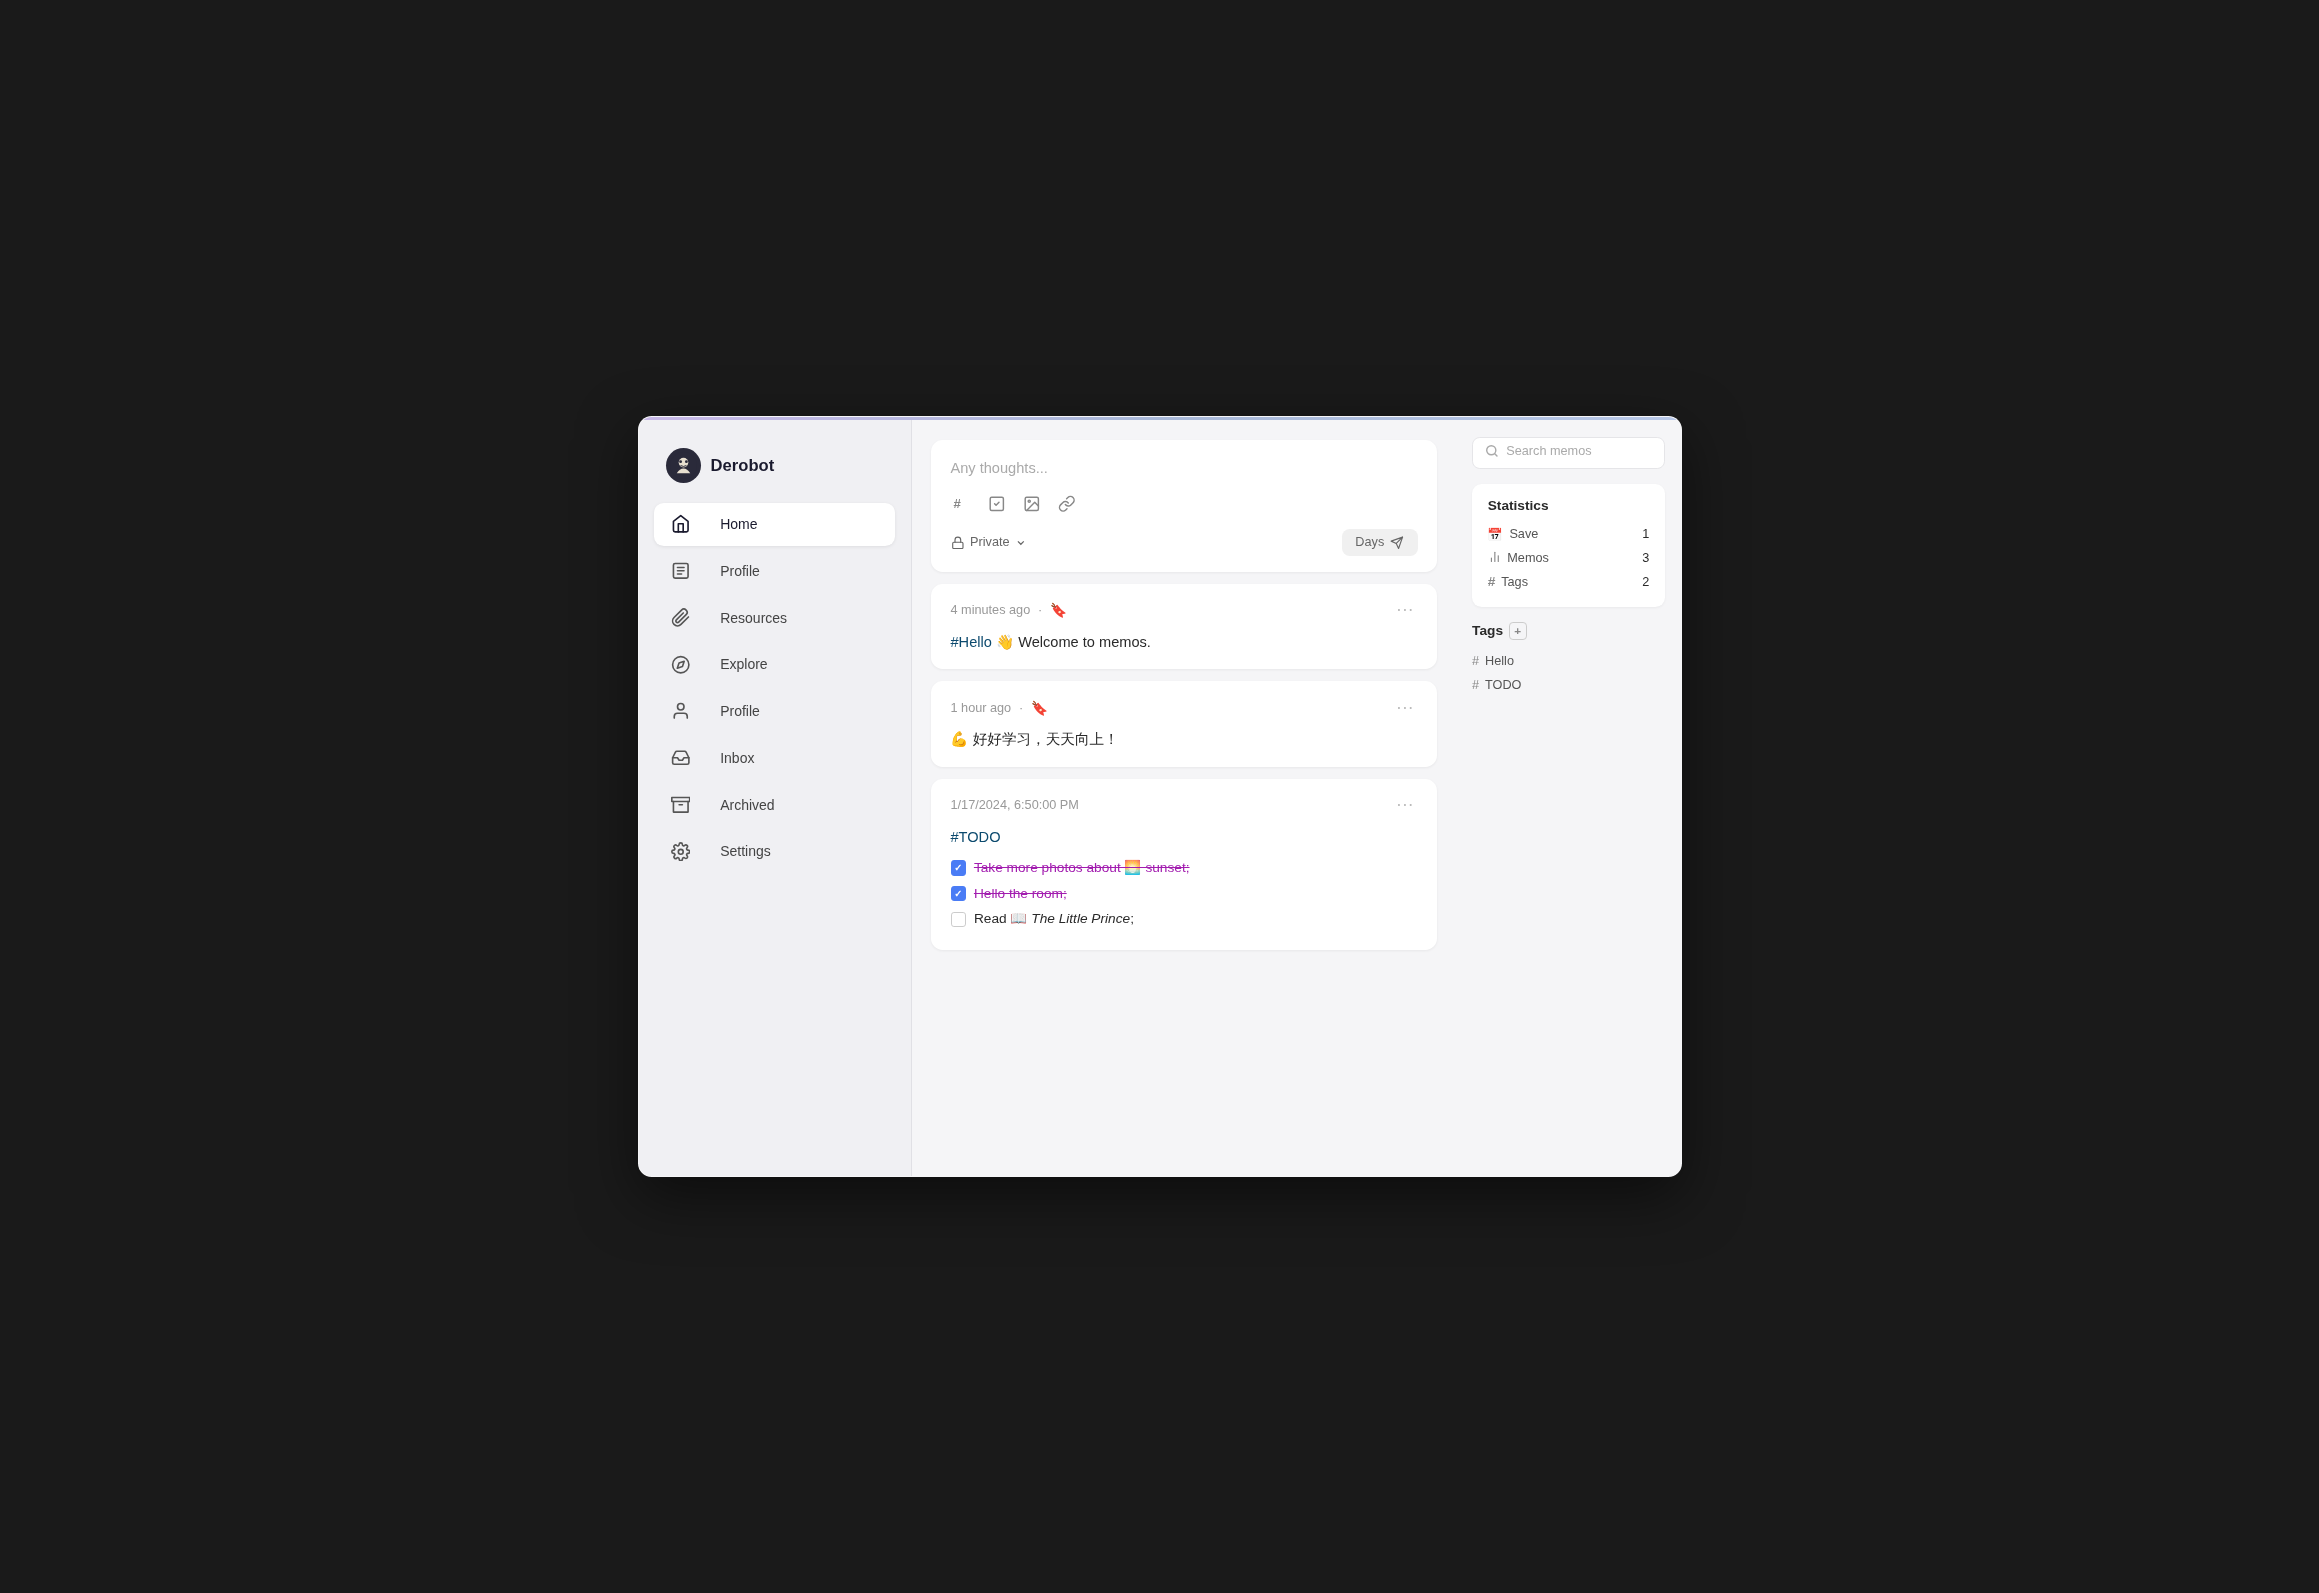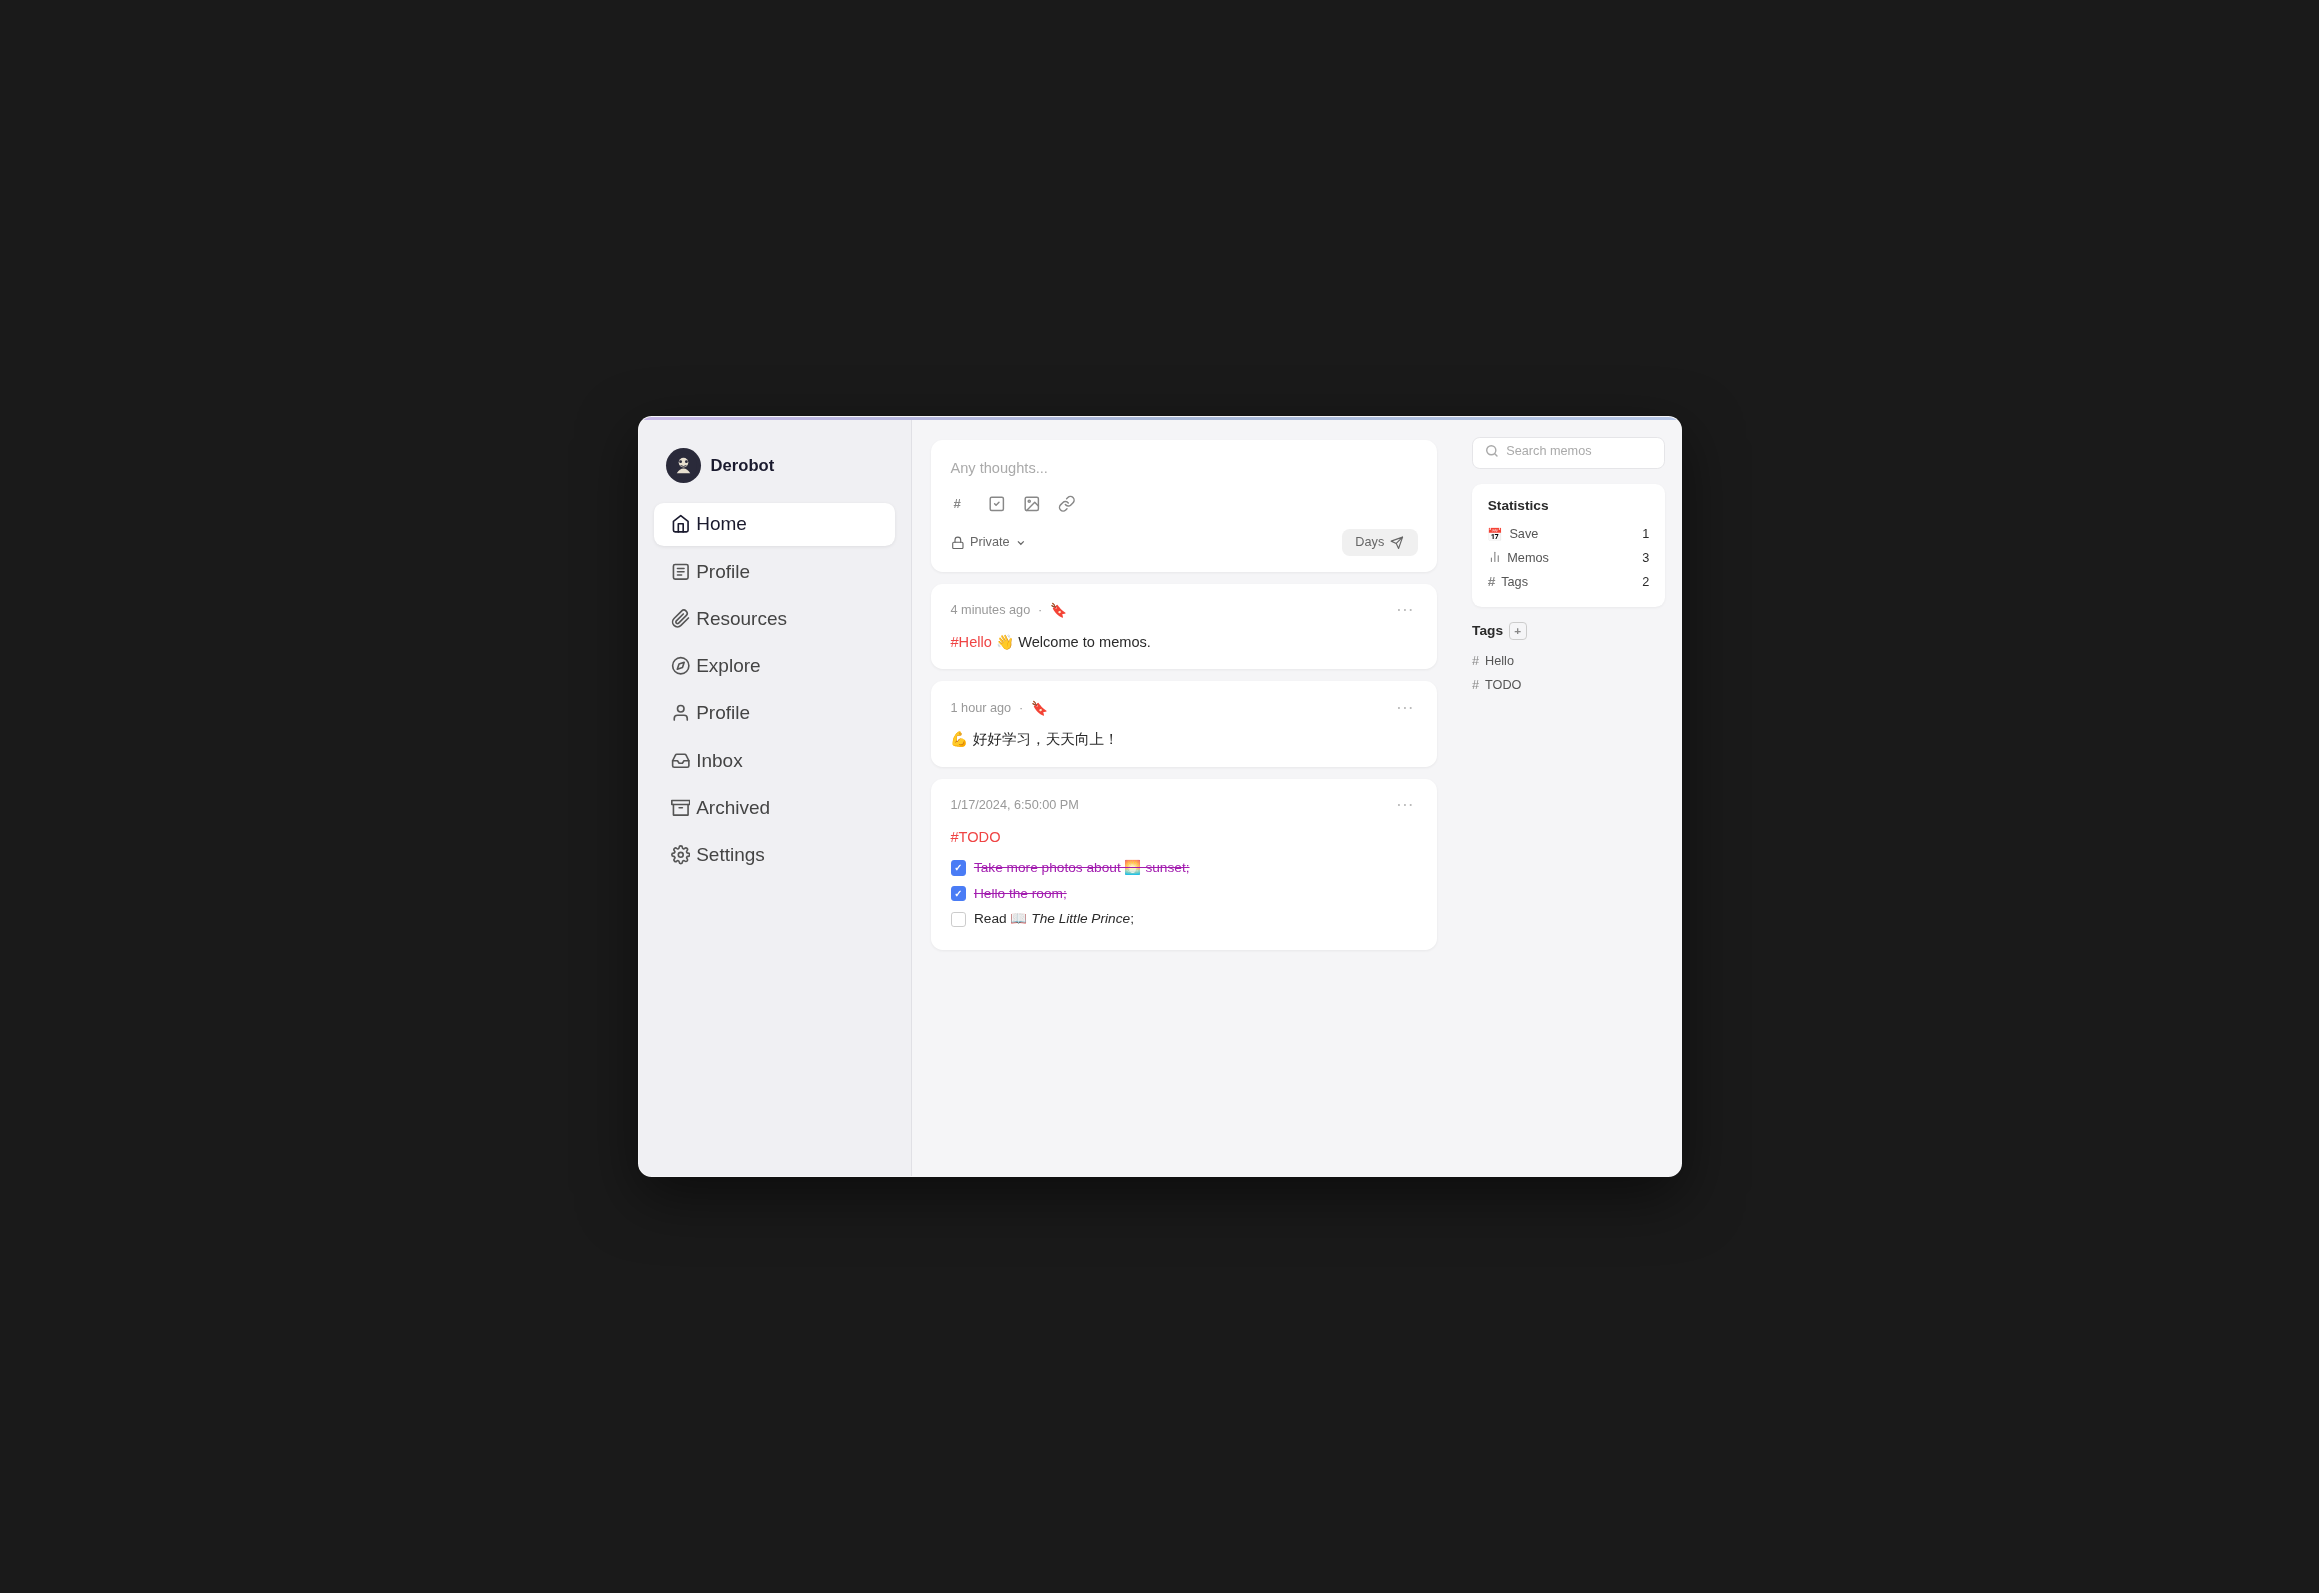--- a/index.html
+++ b/index.html
@@ -64,28 +64,28 @@
       width: 27px;
       height: 27px;
     }
     .brand-name {
       font-size: 16.6px;
       font-weight: 600;
       color: #1a1a2e;
     }
     .nav-item {
       display: flex;
-      align-items: flex-start;
-      gap: 5px;
+      align-items: center;
+      gap: 29px;
       padding: 10.7px 15.6px;
       border-radius: 9.8px;
       cursor: pointer;
       transition: background 0.15s;
       color: #444;
-      font-size: 19px;
+      font-size: 14px;
       font-weight: 500;
     }
     .nav-item.active {
       background: #ffffff;
       color: #1a1a2e;
       box-shadow: 0 1px 3.9px rgba(0,0,0,0.08);
     }
     .nav-icon {
       width: 21.5px;
       height: 21.5px;
@@ -193,21 +193,21 @@
       font-size: 17.6px;
       line-height: 1;
       padding: 2px 3.9px;
     }
     .memo-content {
       font-size: 14.6px;
       color: #2a2a2a;
       line-height: 1.6;
     }
     .tag-link {
-      color: #ef4444;
+      color: #0c4a6e;
       text-decoration: none;
       margin-top: 9px;
     }
     .todo-item {
       display: flex;
       align-items: center;
       gap: 7.8px;
       margin: 3.9px 0;
       font-size: 13.7px;
     }

